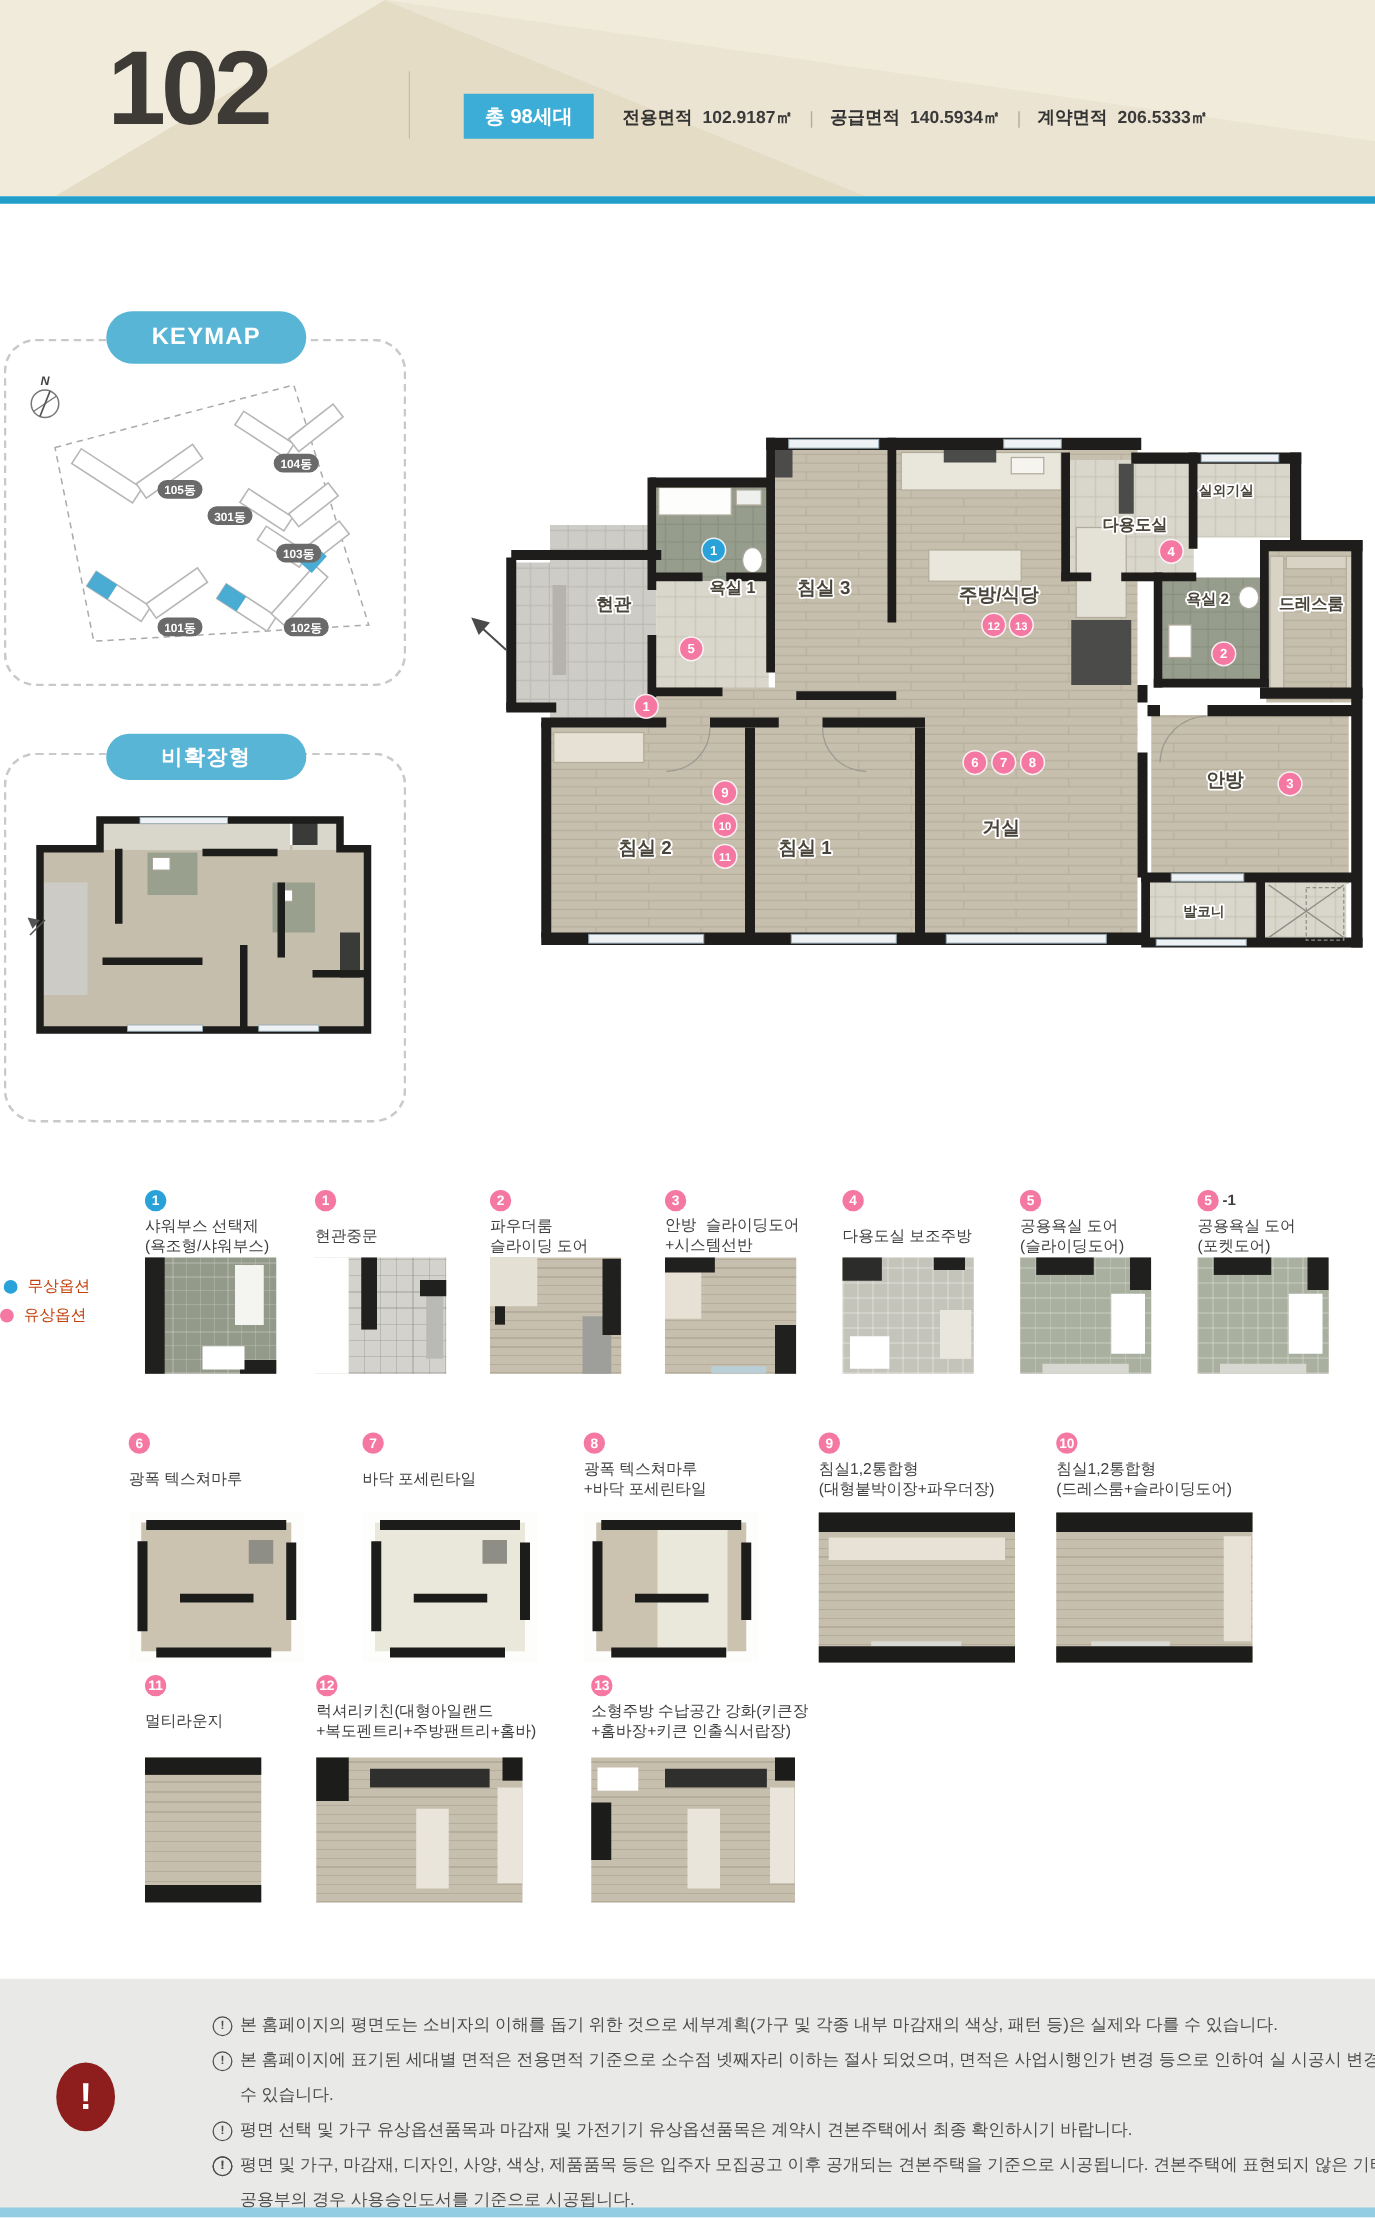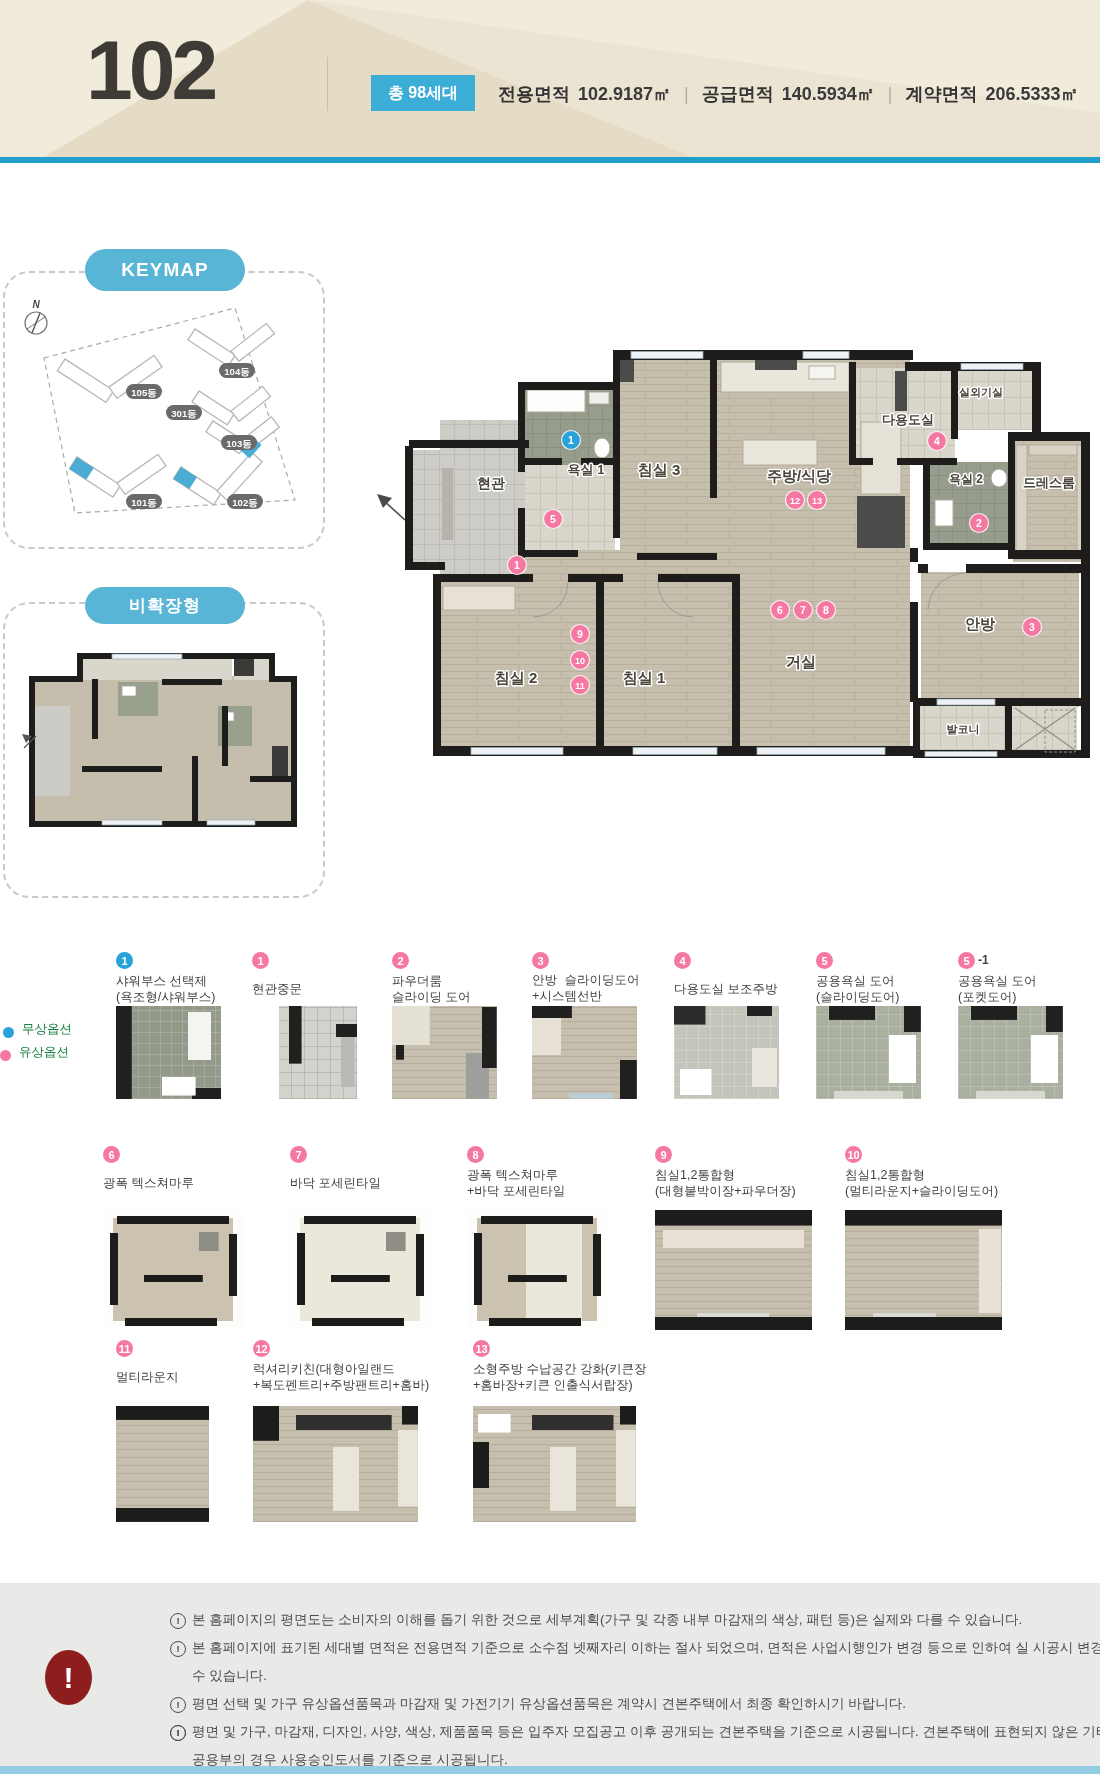--- a/index.html
+++ b/index.html
@@ -7,31 +7,31 @@
        font-family:"Liberation Sans","DejaVu Sans",sans-serif;color:#3f3f3f}
   .abs{position:absolute}
   
   .hdr{position:absolute;left:0;top:0;width:1100px;height:157px;background:#f1ebdb;overflow:hidden}
   .hdr .tri1{position:absolute;inset:0;background:#e5dcc5;clip-path:polygon(28% 0,63% 100%,4% 100%)}
   .hdr .tri2{position:absolute;inset:0;background:#ebe4d2;clip-path:polygon(28% 0,100% 72%,100% 100%,63% 100%)}
   #unit-number{position:absolute;left:86px;top:22px;font-size:84px;font-weight:bold;color:#3e3b37;letter-spacing:-4px}
   .hdiv{position:absolute;left:327px;top:57px;width:1px;height:54px;background:#c6bfae}
   #badge{position:absolute;left:371px;top:75px;width:104px;height:36px;background:#3badd6;color:#fff;
          font-size:16px;font-weight:bold;display:flex;align-items:center;justify-content:center}
-  .areas{position:absolute;left:498px;top:75px;height:38px;display:flex;align-items:center;font-size:18px;color:#333}
+  .areas{position:absolute;left:498px;top:75px;height:38px;display:flex;align-items:center;font-size:14px;color:#333}
   .areas .al{font-weight:bold;margin-right:8px}
   .areas .av{font-weight:bold;color:#3a3a3a}
   .asep{color:#b5ae9d;margin:0 13px;font-weight:normal}
   .hline{position:absolute;left:0;top:157px;width:1100px;height:6px;background:#219fca}
   
   .pill{position:absolute;background:#58b5d6;color:#fff;font-weight:bold;border-radius:22px;
         display:flex;align-items:center;justify-content:center;letter-spacing:1px}
   .dbox{position:absolute;border:2px dashed #c9c9c9;border-radius:26px;background:#fff}
   
-  .lgrow{position:absolute;display:flex;align-items:flex-end;font-size:12.5px;color:#15803d}
+  .lgrow{position:absolute;display:flex;align-items:center;font-size:12.5px;color:#c2410c}
   .dot{width:11px;height:11px;border-radius:50%;margin-right:8px;display:inline-block}
   
   .obadge{position:absolute;width:17px;height:17px;border-radius:50%;color:#fff;font-size:11px;font-weight:bold;
           display:flex;align-items:center;justify-content:center}
   .obadge.blue{background:#29a2d9}.obadge.pink{background:#f478a1}
   .sfx{position:absolute;left:20px;top:1px;color:#3f3f3f;font-size:12px;font-weight:bold}
   .olabel{position:absolute;font-size:12.5px;line-height:16.5px;color:#3f3f3f;white-space:nowrap;height:34px;display:flex;flex-direction:column;justify-content:center}
   .thumb{position:absolute;overflow:hidden}
   .t-bath-a{background:linear-gradient(#f4f4f1,#f4f4f1) 88% 14%/22% 52% no-repeat,linear-gradient(#fff,#fff) 64% 96%/32% 20% no-repeat,linear-gradient(#20201e,#20201e) 0 0/15% 100% no-repeat,linear-gradient(#20201e,#20201e) 100% 100%/28% 12% no-repeat,repeating-linear-gradient(0deg,rgba(255,255,255,.16) 0 1px,transparent 1px 11px),repeating-linear-gradient(90deg,rgba(255,255,255,.16) 0 1px,transparent 1px 11px),#949a89}
   .t-entry{background:linear-gradient(#20201e,#20201e) 40% 0/12% 62% no-repeat,linear-gradient(#20201e,#20201e) 100% 22%/20% 14% no-repeat,linear-gradient(#b9b9b6,#b9b9b6) 97% 68%/13% 58% no-repeat,linear-gradient(#fff,#fff) 0 0/26% 100% no-repeat,repeating-linear-gradient(0deg,rgba(120,120,115,.28) 0 1px,transparent 1px 13px),repeating-linear-gradient(90deg,rgba(120,120,115,.28) 0 1px,transparent 1px 13px),#d3d2cd}
@@ -445,21 +445,21 @@
     <div class="thumb t-plan-mix" style="left: 467px; top: 1210px; width: 140px; height: 120px;"></div>
     <div class="obadge pink" style="left: 655px; top: 1146px;">9</div>
     <div class="olabel" style="left: 655px; top: 1166px;">
       <div>침실1,2통합형</div>
       <div>(대형붙박이장+파우더장)</div>
     </div>
     <div class="thumb t-wide-a" style="left: 655px; top: 1210px; width: 157px; height: 120px;"></div>
     <div class="obadge pink" style="left: 845px; top: 1146px;">10</div>
     <div class="olabel" style="left: 845px; top: 1166px;">
       <div>침실1,2통합형</div>
-      <div>(멀티라운지+슬라이딩도어)</div>
+      <div>(드레스룸+슬라이딩도어)</div>
     </div>
     <div class="thumb t-wide-b" style="left: 845px; top: 1210px; width: 157px; height: 120px;"></div>
     <div class="obadge pink" style="left: 116px; top: 1340px;">11</div>
     <div class="olabel" style="left: 116px; top: 1360px;">
       <div>멀티라운지</div>
     </div>
     <div class="thumb t-lounge" style="left: 116px; top: 1406px; width: 93px; height: 116px;"></div>
     <div class="obadge pink" style="left: 253px; top: 1340px;">12</div>
     <div class="olabel" style="left: 253px; top: 1360px;">
       <div>럭셔리키친(대형아일랜드</div>

